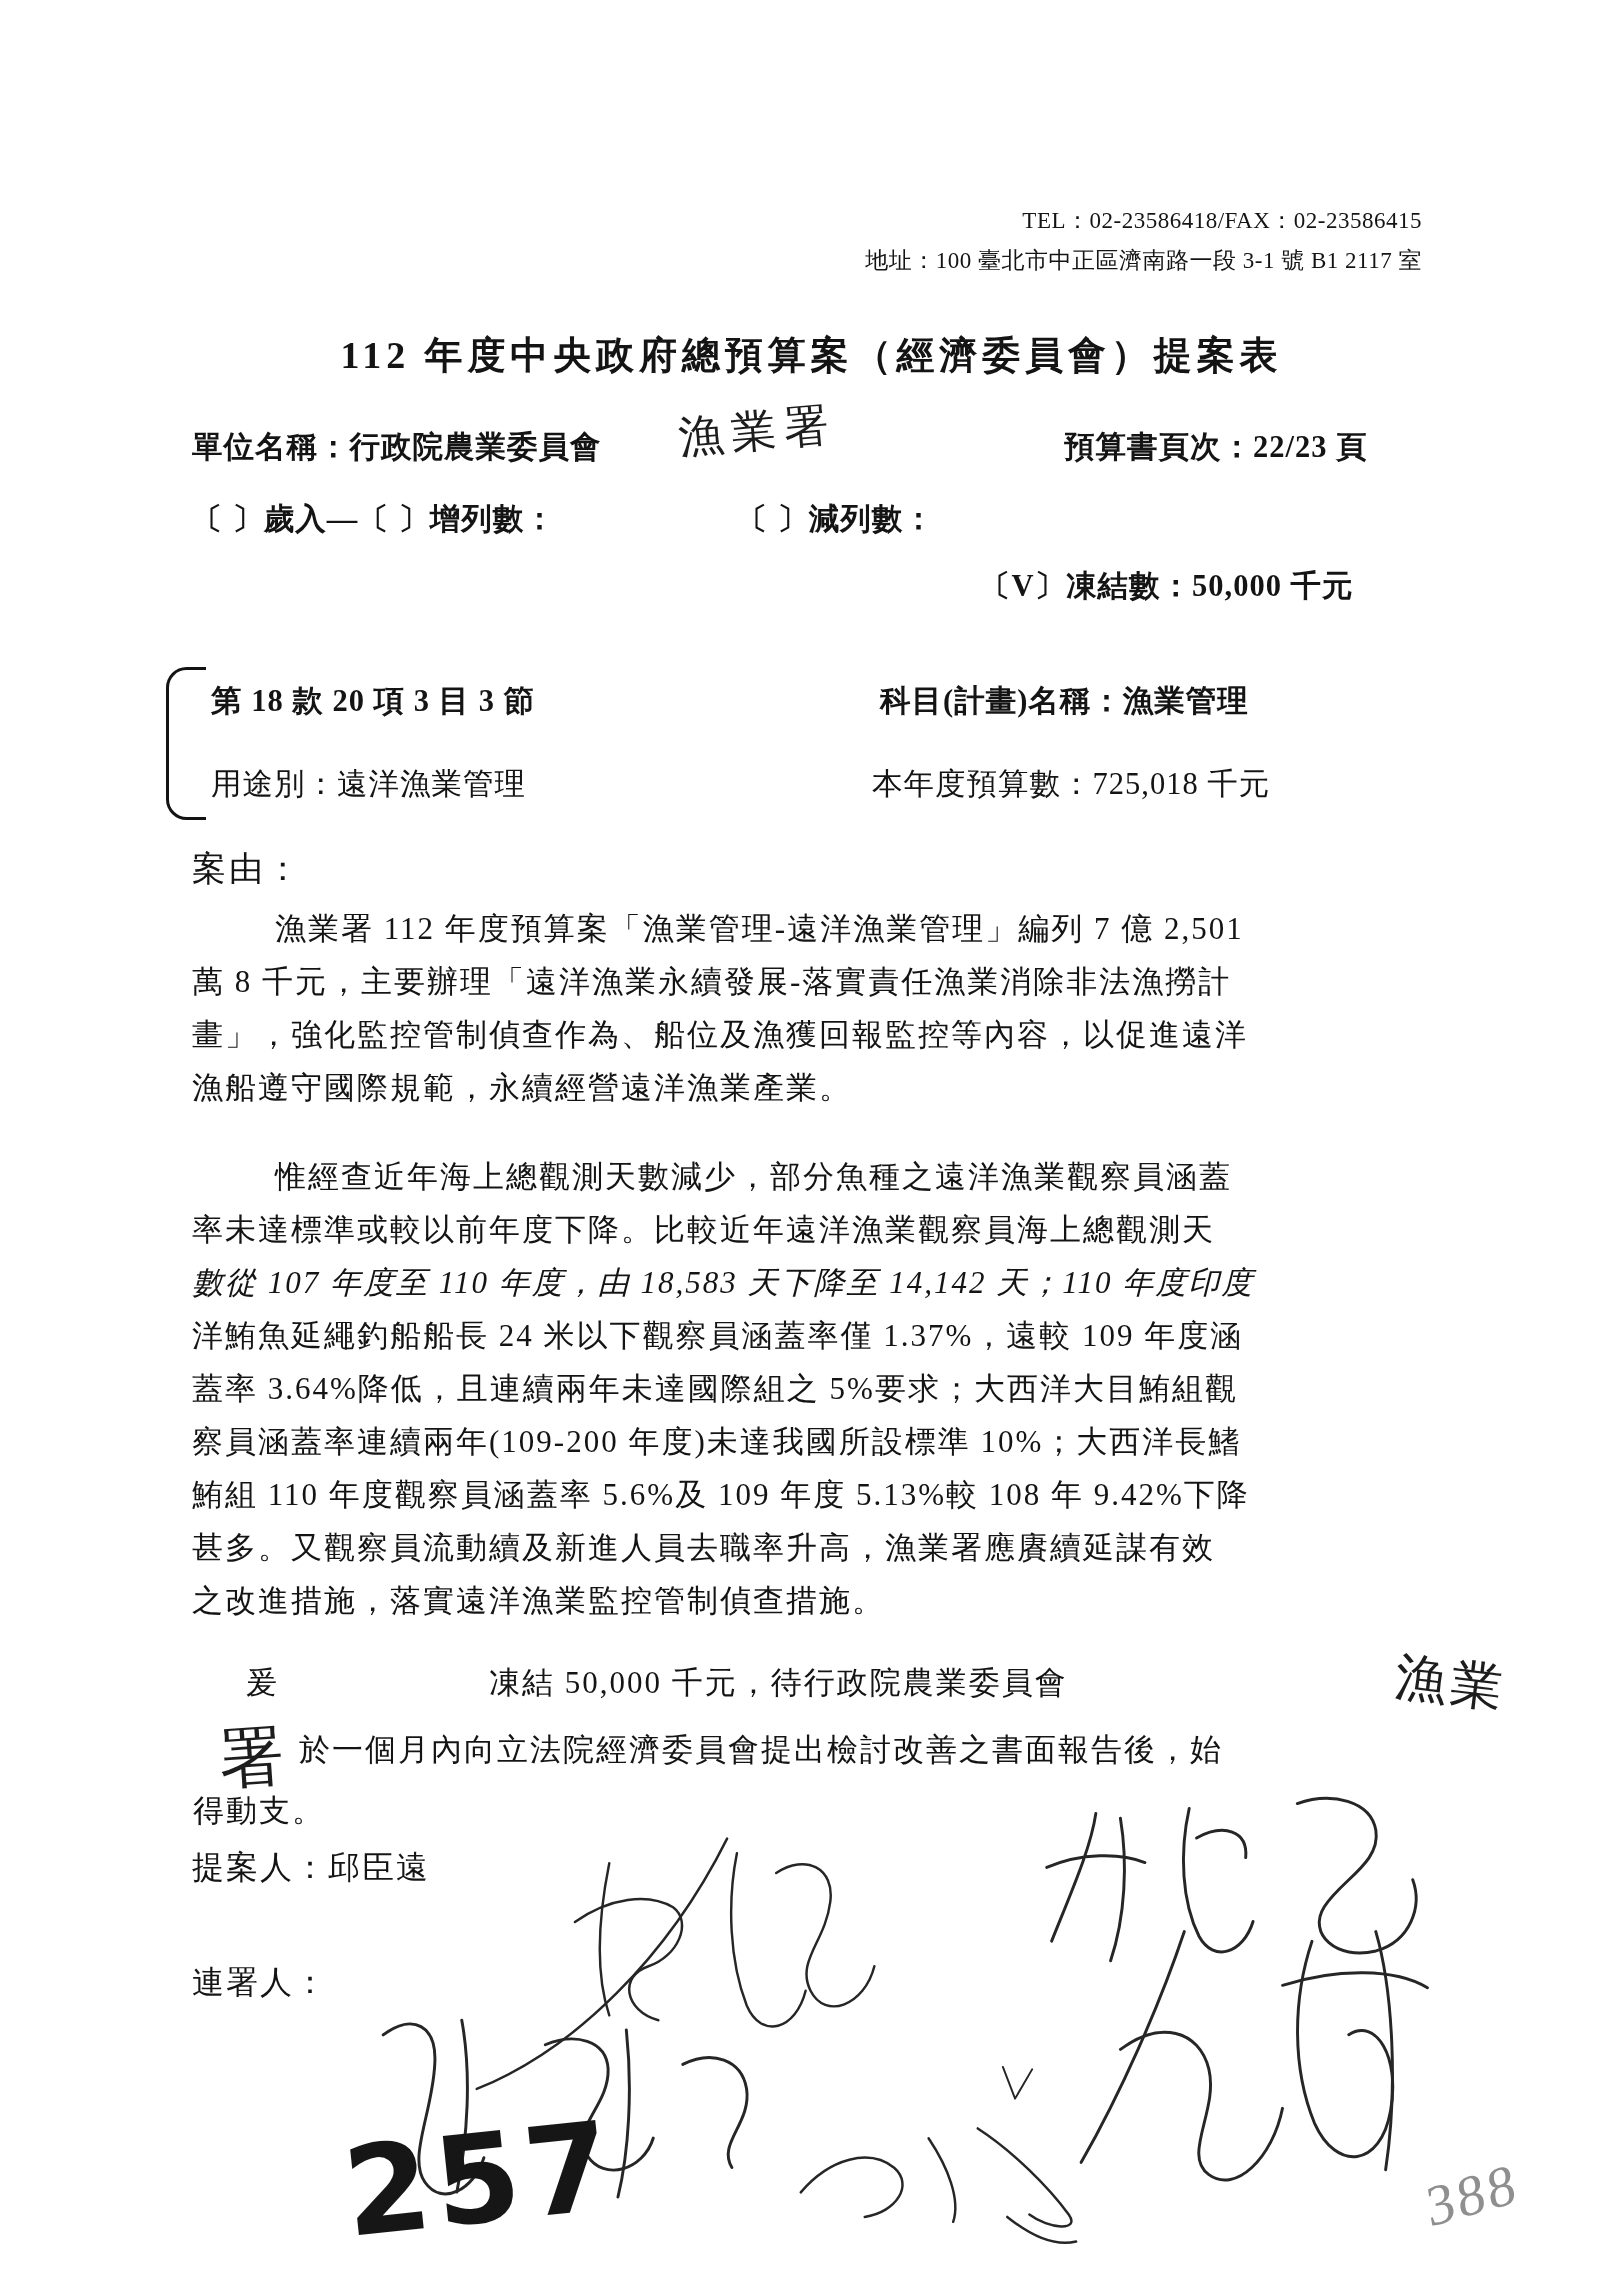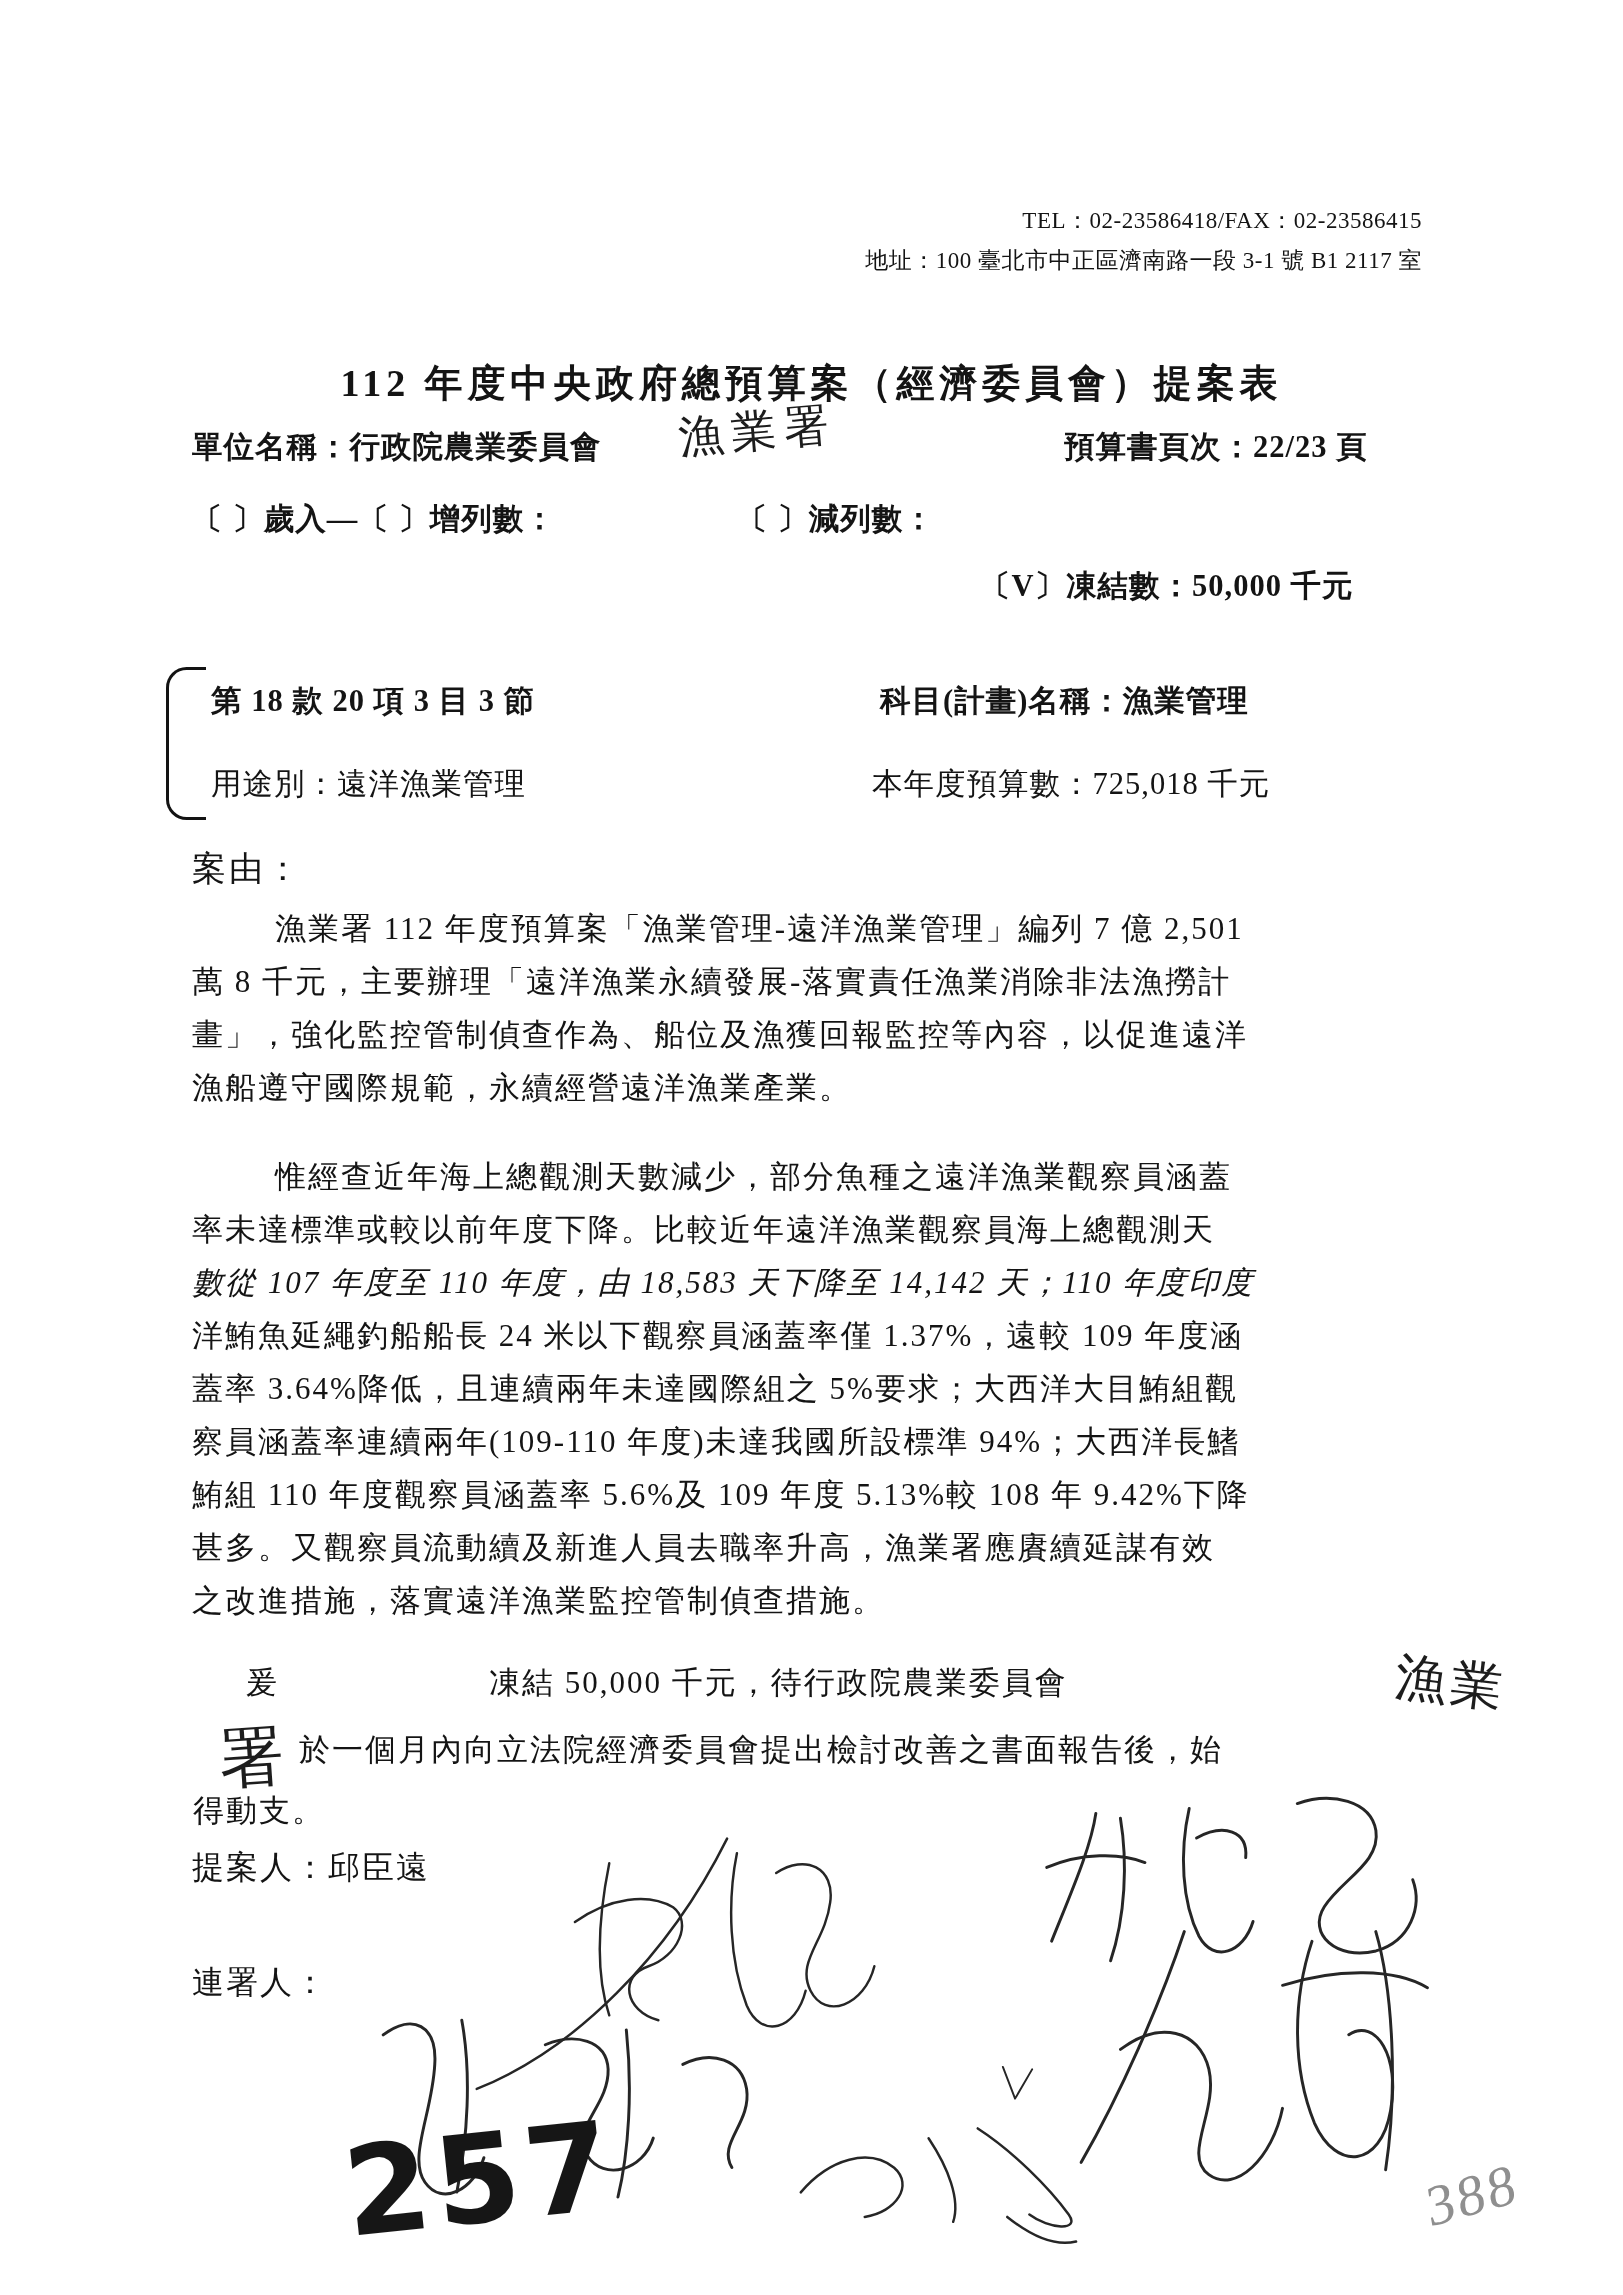--- a/index.html
+++ b/index.html
@@ -11,21 +11,21 @@
     font-family:"Liberation Serif","DejaVu Serif",serif;
     color:#141414;
   }
   .abs{position:absolute;white-space:nowrap;}
   .center{left:0;width:100%;text-align:center;}
   
   .office{top:145px;font-size:44px;letter-spacing:5.9px;}
   .contact{right:201px;font-size:23px;letter-spacing:0.5px;}
   .tel{top:205px;}
   .addr{top:245px;}
-  .doctitle{top:330px;font-size:38px;font-weight:bold;letter-spacing:4.9px;margin-top:28px;}
+  .doctitle{top:330px;font-size:38px;font-weight:bold;letter-spacing:4.9px;}
   
   .field{font-size:30.5px;letter-spacing:1px;font-weight:bold;}
   
   .ln{position:absolute;left:192px;font-size:31px;letter-spacing:2px;white-space:nowrap;}
   .indent{left:275px;}
   .caselabel{top:846px;left:192px;font-size:34px;font-weight:normal;letter-spacing:2.9px;}
   
   .bracket{
     position:absolute;left:166px;top:667px;width:37px;height:147px;
     border-left:3.4px solid #131313;border-top:3.4px solid #131313;border-bottom:3.4px solid #131313;
@@ -77,21 +77,21 @@
   <div class="ln indent" style="top:908px;">漁業署 112 年度預算案「漁業管理-遠洋漁業管理」編列 7 億 2,501</div>
   <div class="ln" style="top:961px;">萬 8 千元，主要辦理「遠洋漁業永續發展-落實責任漁業消除非法漁撈計</div>
   <div class="ln" style="top:1014px;">畫」，強化監控管制偵查作為、船位及漁獲回報監控等內容，以促進遠洋</div>
   <div class="ln" style="top:1067px;">漁船遵守國際規範，永續經營遠洋漁業產業。</div>
 
   <div class="ln indent" style="top:1156px;">惟經查近年海上總觀測天數減少，部分魚種之遠洋漁業觀察員涵蓋</div>
   <div class="ln" style="top:1209px;">率未達標準或較以前年度下降。比較近年遠洋漁業觀察員海上總觀測天</div>
   <div class="ln" style="top:1262px;font-style:italic;">數從 107 年度至 110 年度，由 18,583 天下降至 14,142 天；110 年度印度</div>
   <div class="ln" style="top:1315px;">洋鮪魚延繩釣船船長 24 米以下觀察員涵蓋率僅 1.37%，遠較 109 年度涵</div>
   <div class="ln" style="top:1368px;">蓋率 3.64%降低，且連續兩年未達國際組之 5%要求；大西洋大目鮪組觀</div>
-  <div class="ln" style="top:1421px;">察員涵蓋率連續兩年(109-110 年度)未達我國所設標準 94%；大西洋長鰭</div>
+  <div class="ln" style="top:1421px;">察員涵蓋率連續兩年(109-200 年度)未達我國所設標準 10%；大西洋長鰭</div>
   <div class="ln" style="top:1474px;">鮪組 110 年度觀察員涵蓋率 5.6%及 109 年度 5.13%較 108 年 9.42%下降</div>
   <div class="ln" style="top:1527px;">甚多。又觀察員流動續及新進人員去職率升高，漁業署應賡續延謀有效</div>
   <div class="ln" style="top:1580px;">之改進措施，落實遠洋漁業監控管制偵查措施。</div>
 
   <div class="ln" style="left:246px;top:1662px;">爰</div>
   <div class="ln" style="left:489px;top:1662px;">凍結 50,000 千元，待行政院農業委員會</div>
   <div class="abs hand hand-fish">漁業</div>
   <div class="abs hand hand-shu">署</div>
   <div class="ln" style="left:299px;top:1729px;">於一個月內向立法院經濟委員會提出檢討改善之書面報告後，始</div>
   <div class="ln" style="left:193px;top:1790px;">得動支。</div>

